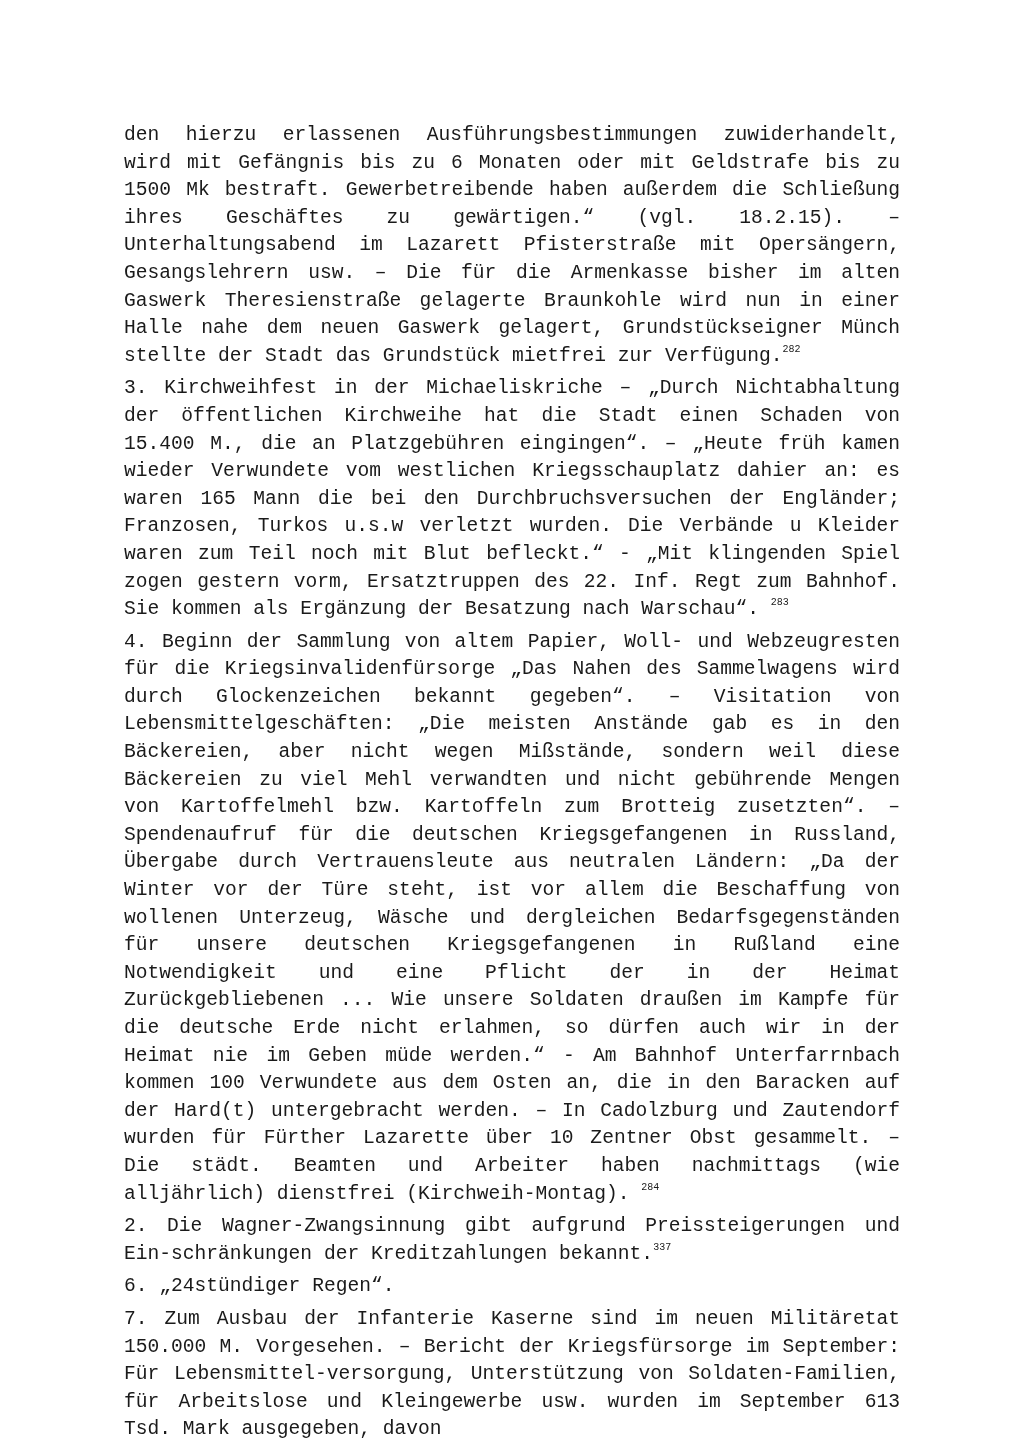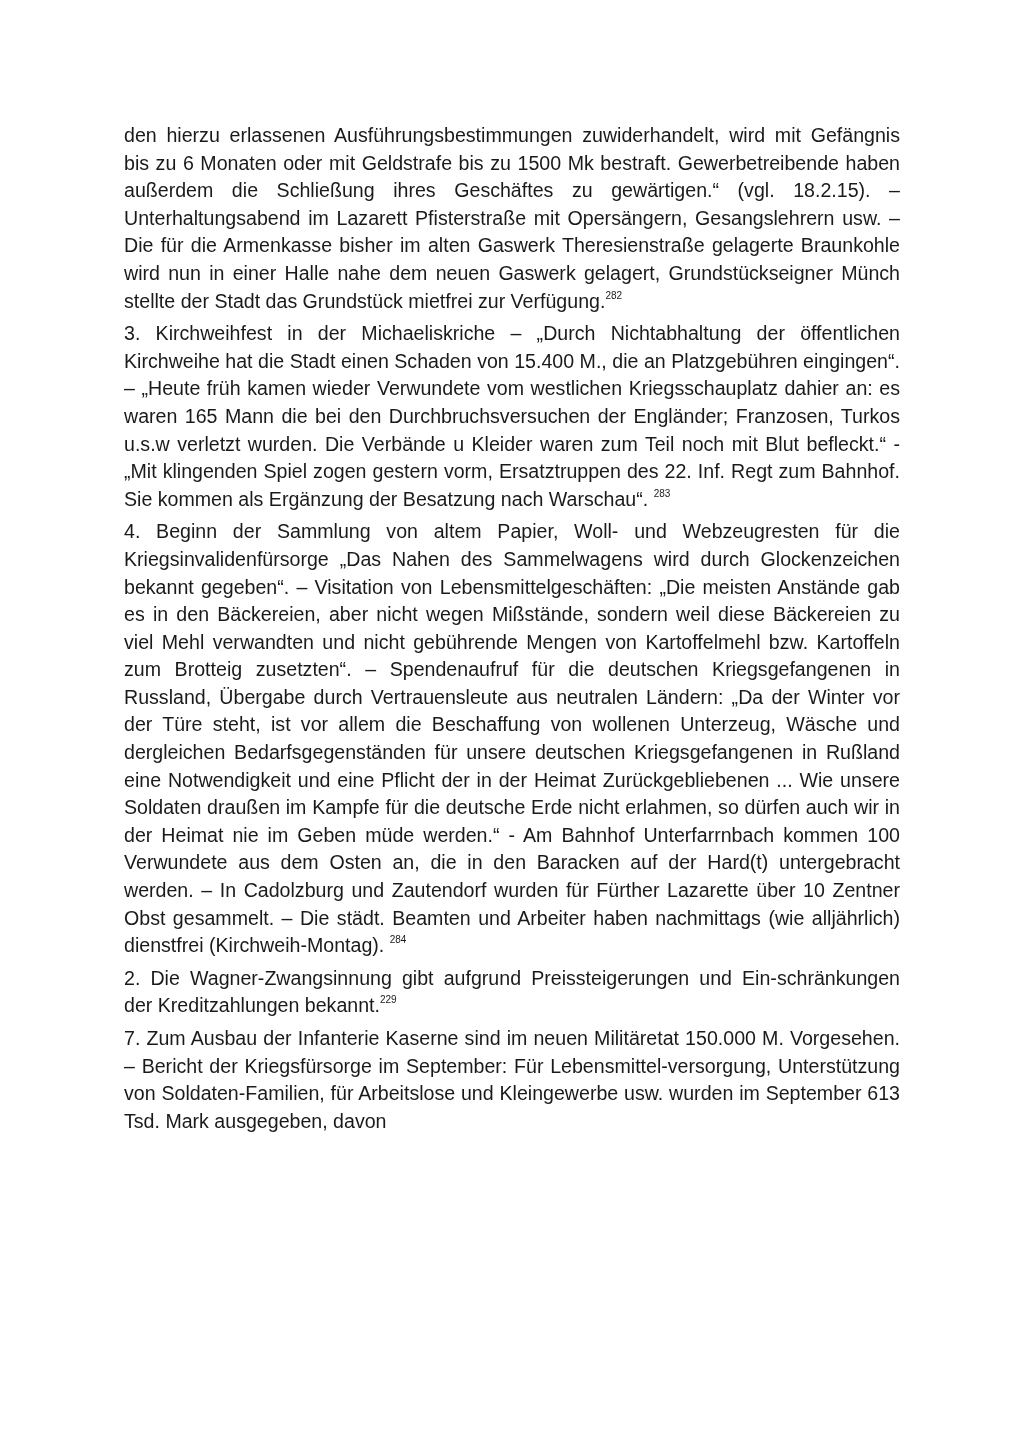--- a/index.html
+++ b/index.html
@@ -11,21 +11,21 @@
       width: 1024px;
       height: 1448px;
       position: relative;
       overflow: hidden;
     }
     .page {
       position: absolute;
       left: 124px;
       top: 122px;
       width: 776px;
-      font-family: Liberation Sans, sans-serif;
+      font-family: Liberation Mono, monospace;
       font-size: 19.6px;
       line-height: 27.6px;
       color: #1a1a1a;
       text-align: justify;
       hyphens: manual;
     }
     .para {
       margin: 0 0 5px 0;
     }
     .fn {
@@ -37,17 +37,18 @@
 </head>
 <body>
 
 <div class="page">
   <p class="para"><span>den hierzu erlassenen Ausführungsbestimmungen zuwiderhandelt, wird mit Gefängnis bis zu 6 Monaten oder mit Geldstrafe bis zu 1500 Mk bestraft. Gewerbetreibende haben außerdem die Schließung ihres Geschäftes zu gewärtigen.“ (vgl. 18.2.15). – Unterhaltungsabend im Lazarett Pfisterstraße mit Opersängern, Gesangslehrern usw. – Die für die Armenkasse bisher im alten Gaswerk Theresienstraße gelagerte Braunkohle wird nun in einer Halle nahe dem neuen Gaswerk gelagert, Grundstückseigner Münch stellte der Stadt das Grundstück mietfrei zur Verfügung.</span><sup class="fn">282</sup></p>
 
   <p class="para"><span>3. Kirchweihfest in der Michaeliskriche – „Durch Nichtabhaltung der öffentlichen Kirchweihe hat die Stadt einen Schaden von 15.400 M., die an Platzgebühren eingingen“. – „Heute früh kamen wieder Verwundete vom westlichen Kriegsschauplatz dahier an: es waren 165 Mann die bei den Durchbruchsversuchen der Engländer; Franzosen, Turkos u.s.w verletzt wurden. Die Verbände u Kleider waren zum Teil noch mit Blut befleckt.“ - „Mit klingenden Spiel zogen gestern vorm, Ersatztruppen des 22. Inf. Regt zum Bahnhof. Sie kommen als Ergänzung der Besatzung nach Warschau“. </span><sup class="fn">283</sup></p>
 
   <p class="para"><span>4. Beginn der Sammlung von altem Papier, Woll- und Webzeugresten für die Kriegsinvalidenfürsorge „Das Nahen des Sammelwagens wird durch Glockenzeichen bekannt gegeben“. – Visitation von Lebensmittelgeschäften: „Die meisten Anstände gab es in den Bäckereien, aber nicht wegen Mißstände, sondern weil diese Bäckereien zu viel Mehl verwandten und nicht gebührende Mengen von Kartoffelmehl bzw. Kartoffeln zum Brotteig zusetzten“. – Spendenaufruf für die deutschen Kriegsgefangenen in Russland, Übergabe durch Vertrauensleute aus neutralen Ländern: „Da der Winter vor der Türe steht, ist vor allem die Beschaffung von wollenen Unterzeug, Wäsche und dergleichen Bedarfsgegenständen für unsere deutschen Kriegsgefangenen in Rußland eine Notwendigkeit und eine Pflicht der in der Heimat Zurückgebliebenen ... Wie unsere Soldaten draußen im Kampfe für die deutsche Erde nicht erlahmen, so dürfen auch wir in der Heimat nie im Geben müde werden.“ - Am Bahnhof Unterfarrnbach kommen 100 Verwundete aus dem Osten an, die in den Baracken auf der Hard(t) untergebracht werden. – In Cadolzburg und Zautendorf wurden für Fürther Lazarette über 10 Zentner Obst gesammelt. – Die städt. Beamten und Arbeiter haben nachmittags (wie alljährlich) dienstfrei (Kirchweih-Montag). </span><sup class="fn">284</sup></p>
 
-  <p class="para"><span>2. Die Wagner-Zwangsinnung gibt aufgrund Preissteigerungen und Ein-schränkungen der Kreditzahlungen bekannt.</span><sup class="fn">229</sup></p>
+  <p class="para"><span>2. Die Wagner-Zwangsinnung gibt aufgrund Preissteigerungen und Ein-schränkungen der Kreditzahlungen bekannt.</span><sup class="fn">337</sup></p>
 
+  <p class="para"><span>6. „24stündiger Regen“.</span></p>
 
   <p class="para"><span>7. Zum Ausbau der Infanterie Kaserne sind im neuen Militäretat 150.000 M. Vorgesehen. – Bericht der Kriegsfürsorge im September: Für Lebensmittel-versorgung, Unterstützung von Soldaten-Familien, für Arbeitslose und Kleingewerbe usw. wurden im September 613 Tsd. Mark ausgegeben, davon</span></p>
 </div>
 
 </body></html>

